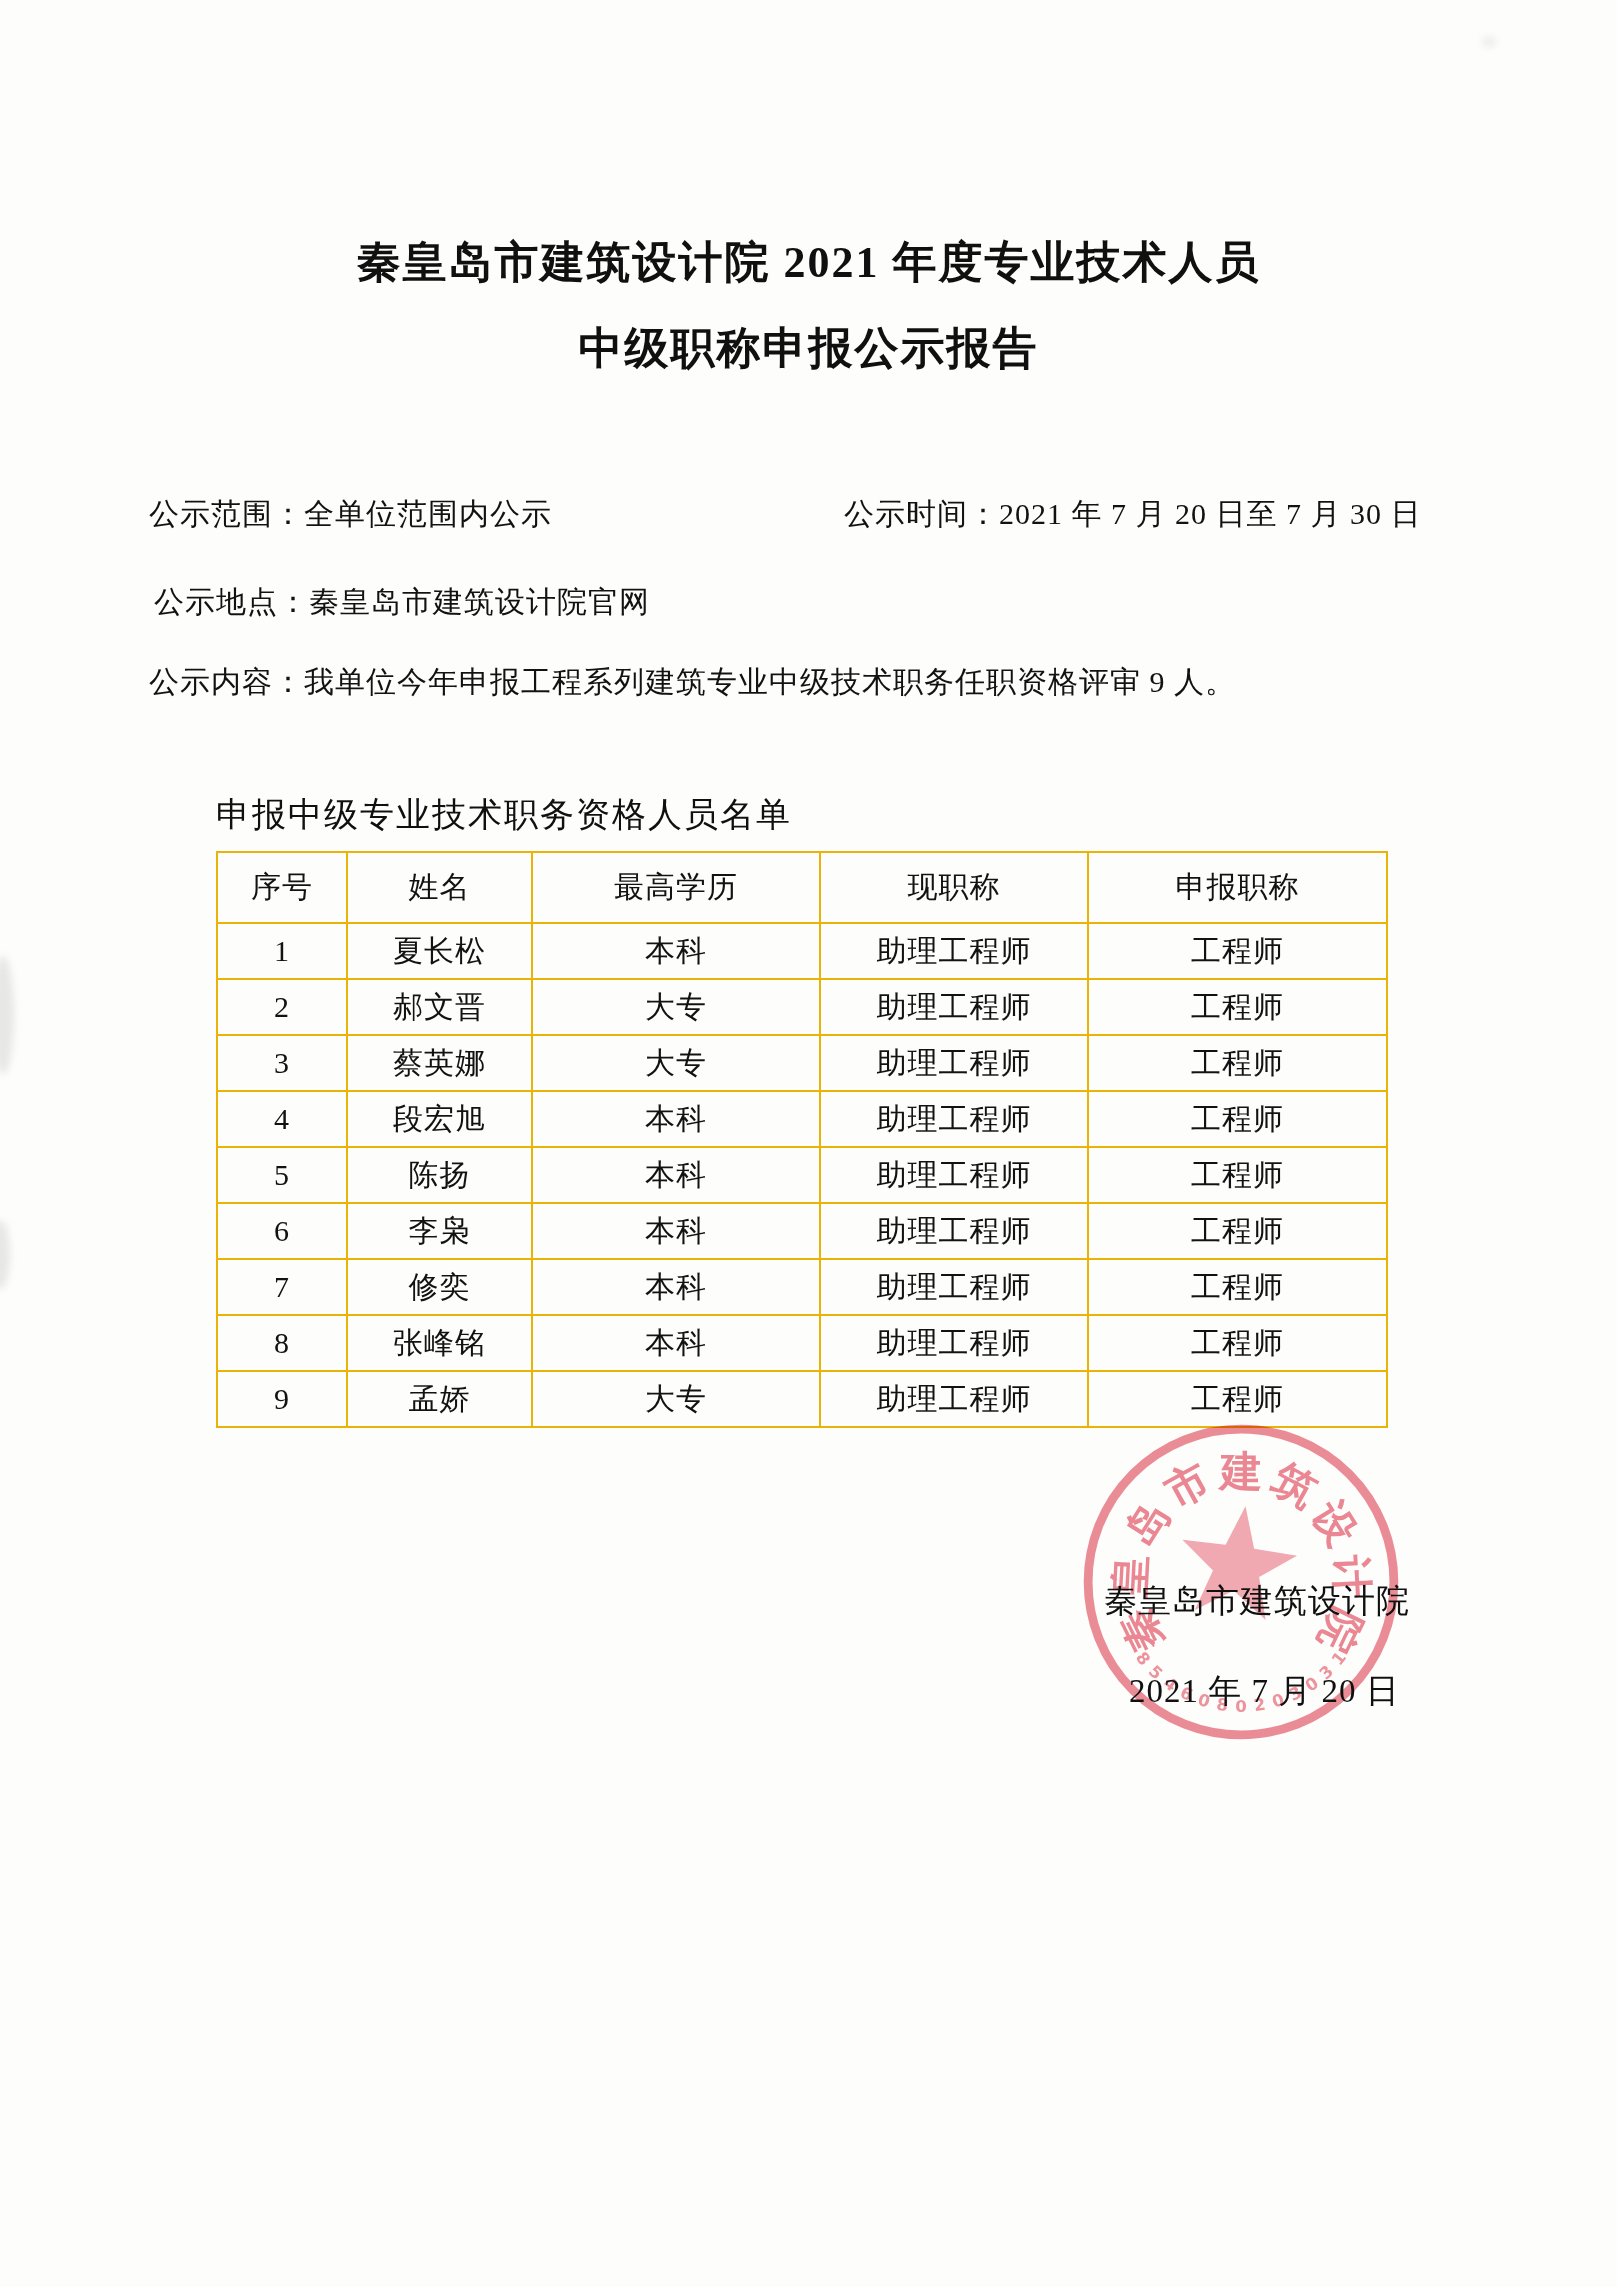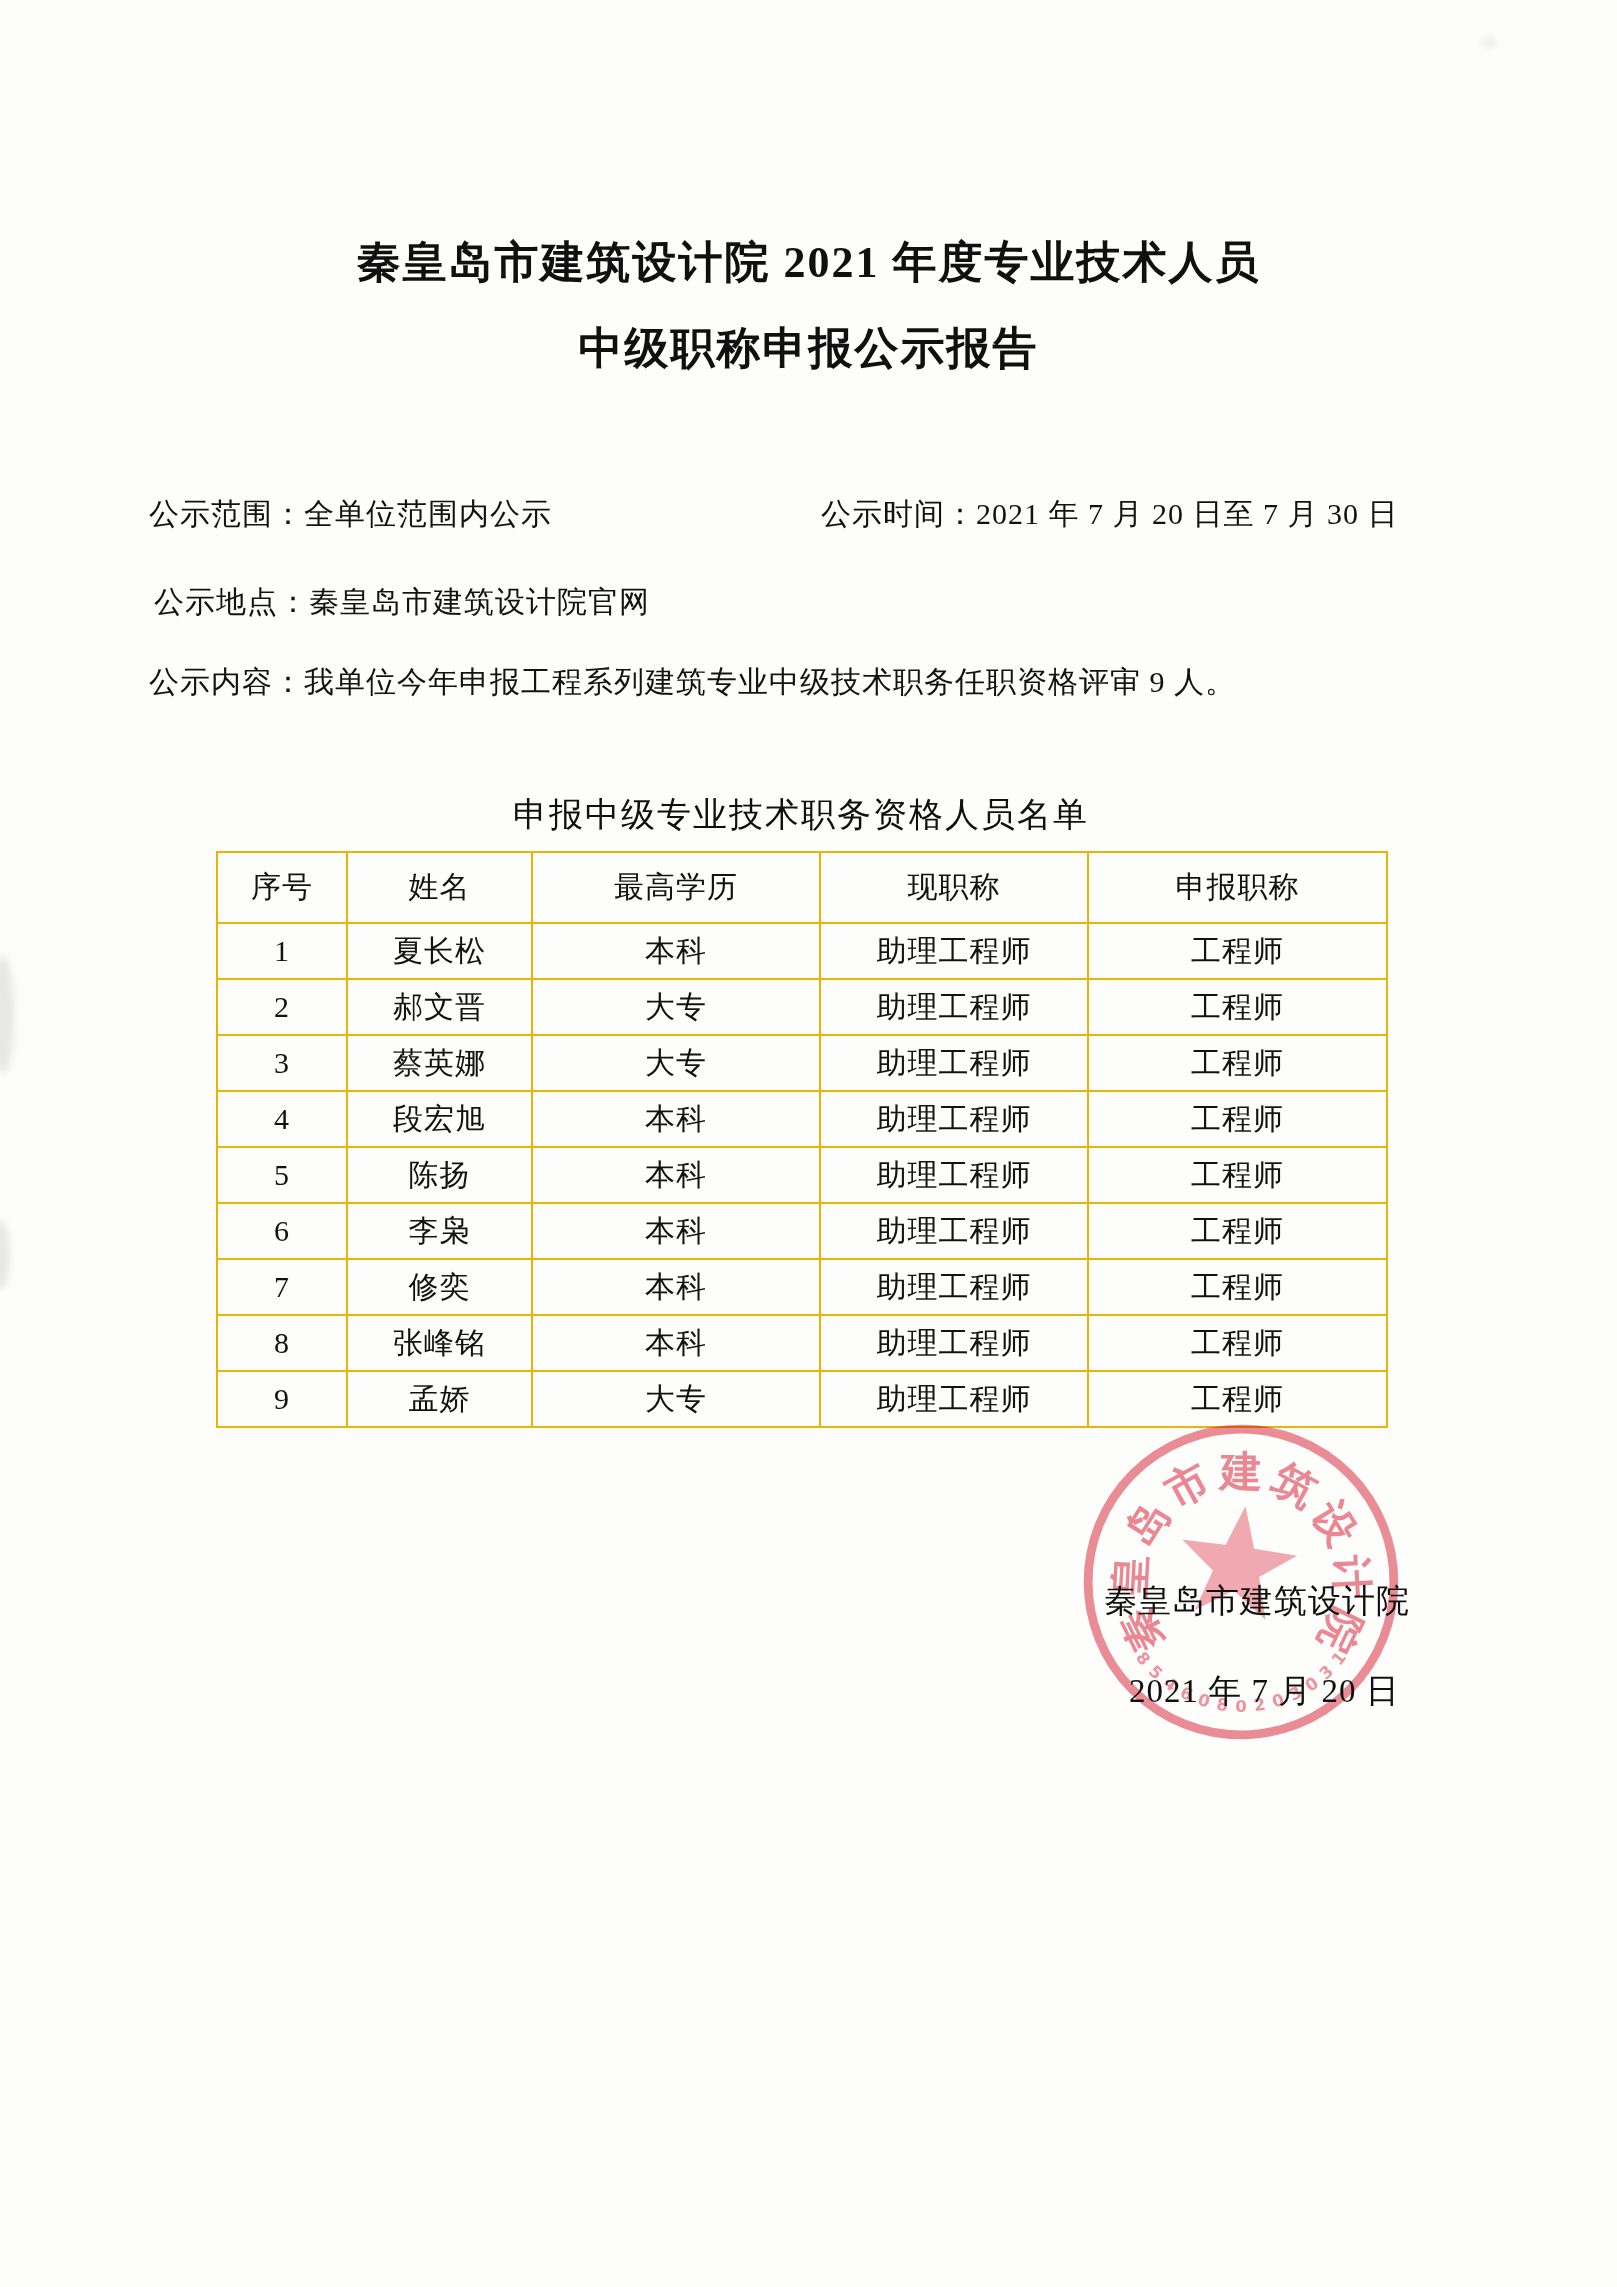--- a/index.html
+++ b/index.html
@@ -24,26 +24,25 @@
   .doc-title.line2{top:319px;}
   .info-line{
     position:absolute;
     font-size:30px;
     letter-spacing:1px;
     color:#121212;
     white-space:nowrap;
     text-align:center;
   }
   .info-scope{left:149px;top:494px;}
-  .info-time{left:821px;top:494px;}
+  .info-time{left:844px;top:494px;}
   .info-location{left:154px;top:582px;}
   .info-content{left:149px;top:662px;}
   .table-title{
     position:absolute;left:216px;top:792px;width:1170px;
-    text-align:center;
     font-size:34px;font-weight:400;
     letter-spacing:2px;
     color:#101010;
   }
   table.roster{
     position:absolute;left:216px;top:851px;
     width:1170px;
     border-collapse:collapse;
     table-layout:fixed;
     font-size:30px;

